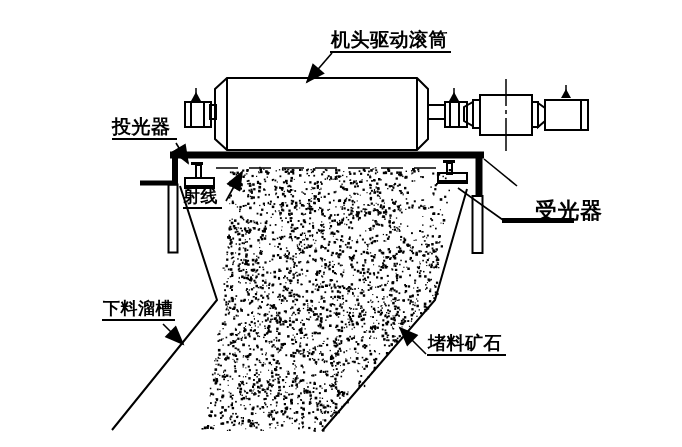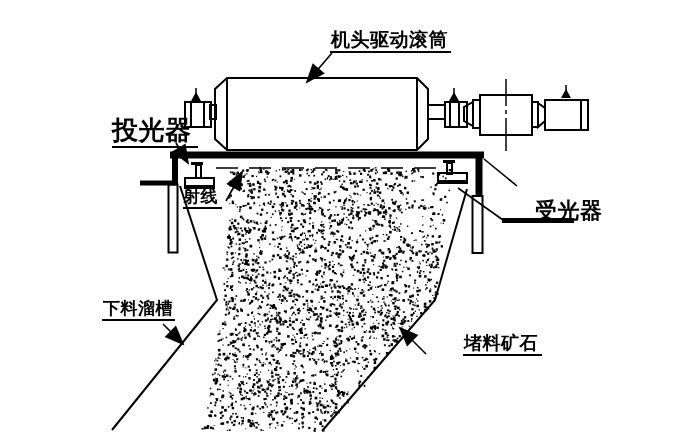--- a/index.html
+++ b/index.html
@@ -8,27 +8,27 @@
     font-family:Liberation Serif, serif;
     overflow:hidden;
   }
   #artwork{position:absolute;left:0;top:0;}
   .lbl{
     position:absolute;color:#000;font-weight:700;line-height:1.12;
     white-space:nowrap;letter-spacing:0.5px;
   }
   .u2{border-bottom:2px solid #000;}
   .lbl-drum{left:330px;top:29px;font-size:19px;padding:0 3px 1px 1px;}
-  .lbl-projector{left:112px;top:116px;font-size:26px;padding:0 6px 1px 0;}
+  .lbl-projector{left:112px;top:116px;font-size:19px;padding:0 6px 1px 0;}
   .lbl-ray{left:183px;top:187px;font-size:17px;padding:0 4px 1px 0;}
   .lbl-ircover{left:517px;top:165px;font-size:18px;padding:0 2px 1px 0;}
   .lbl-receiver{left:535px;top:199px;font-size:22px;}
   .receiver-underline{position:absolute;left:502px;top:218px;width:72px;height:5px;background:#000;}
   .lbl-chute{left:102px;top:299px;font-size:17px;padding:0 2px 1px 1px;}
-  .lbl-ore{left:427px;top:333px;font-size:18px;padding:0 4px 1px 1px;margin-left:36px;}
+  .lbl-ore{left:427px;top:333px;font-size:18px;padding:0 4px 1px 1px;}
 </style>
 </head>
 <body>
 
 <div id="stage">
 
   <svg id="artwork" width="682" height="447" viewBox="0 0 682 447" fill="none" stroke="#000" stroke-width="2">
     <defs>
       <marker id="ah" viewBox="0 0 10 8" refX="9" refY="4" markerWidth="13" markerHeight="10" orient="auto-start-reverse">
         <path d="M0,0 L10,4 L0,8 Z" fill="#000" stroke="none"></path>

